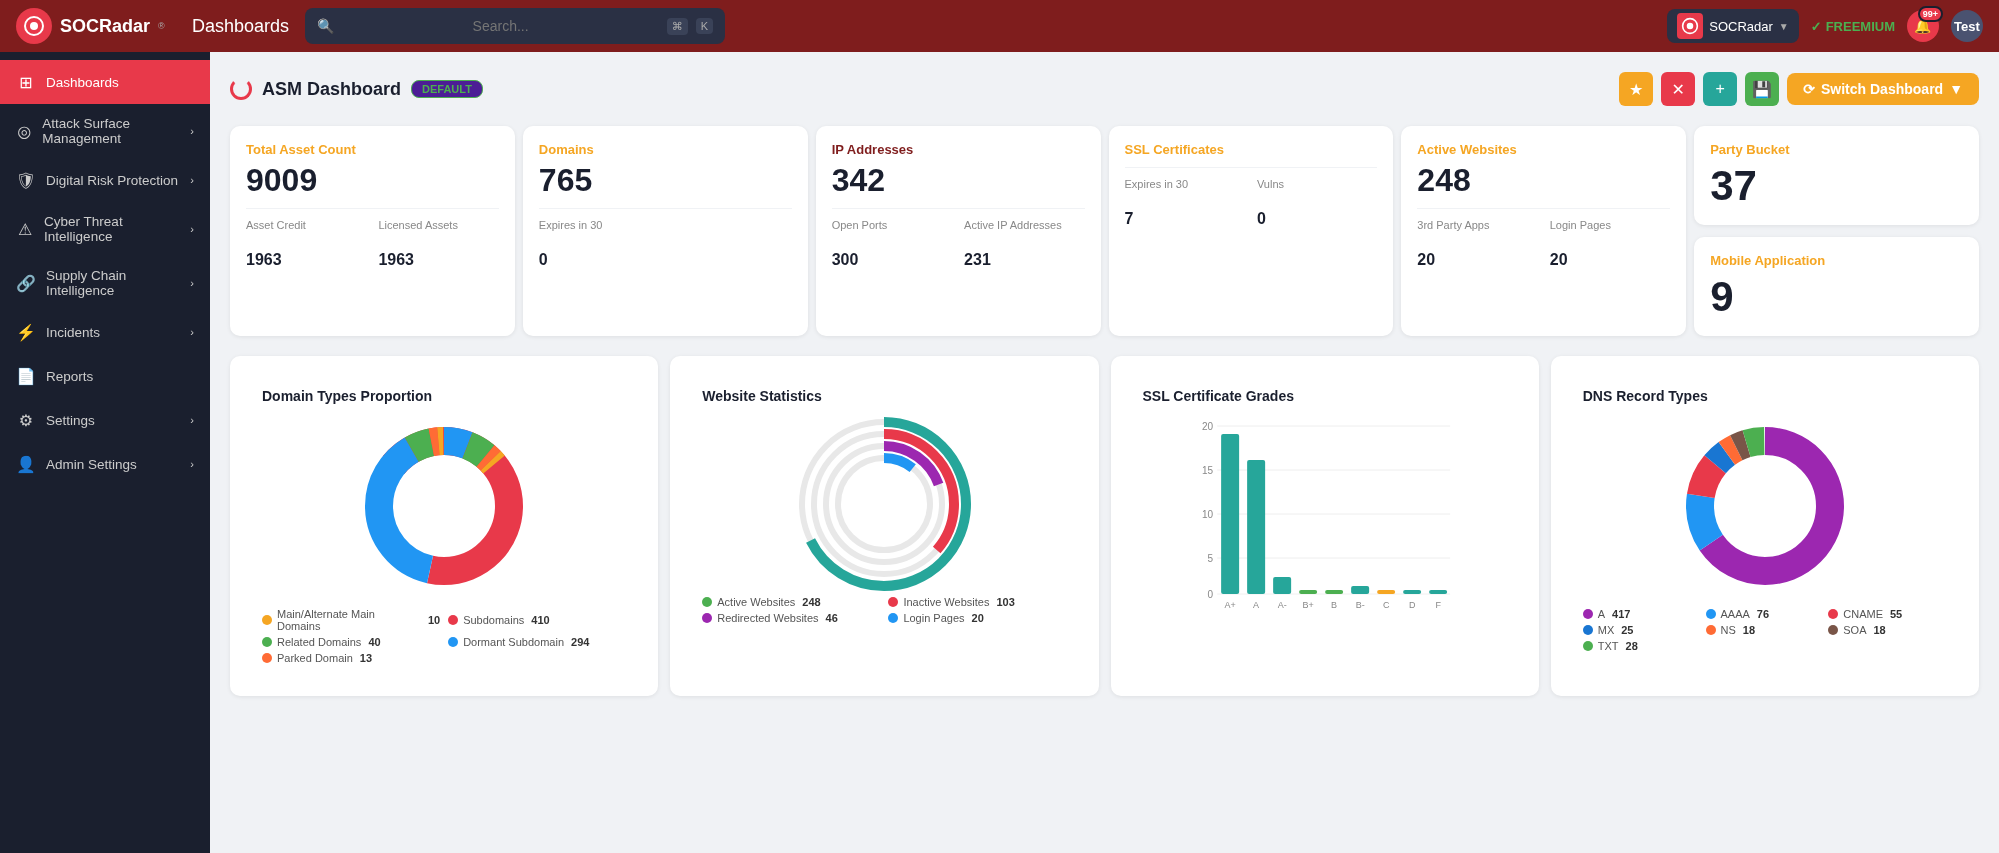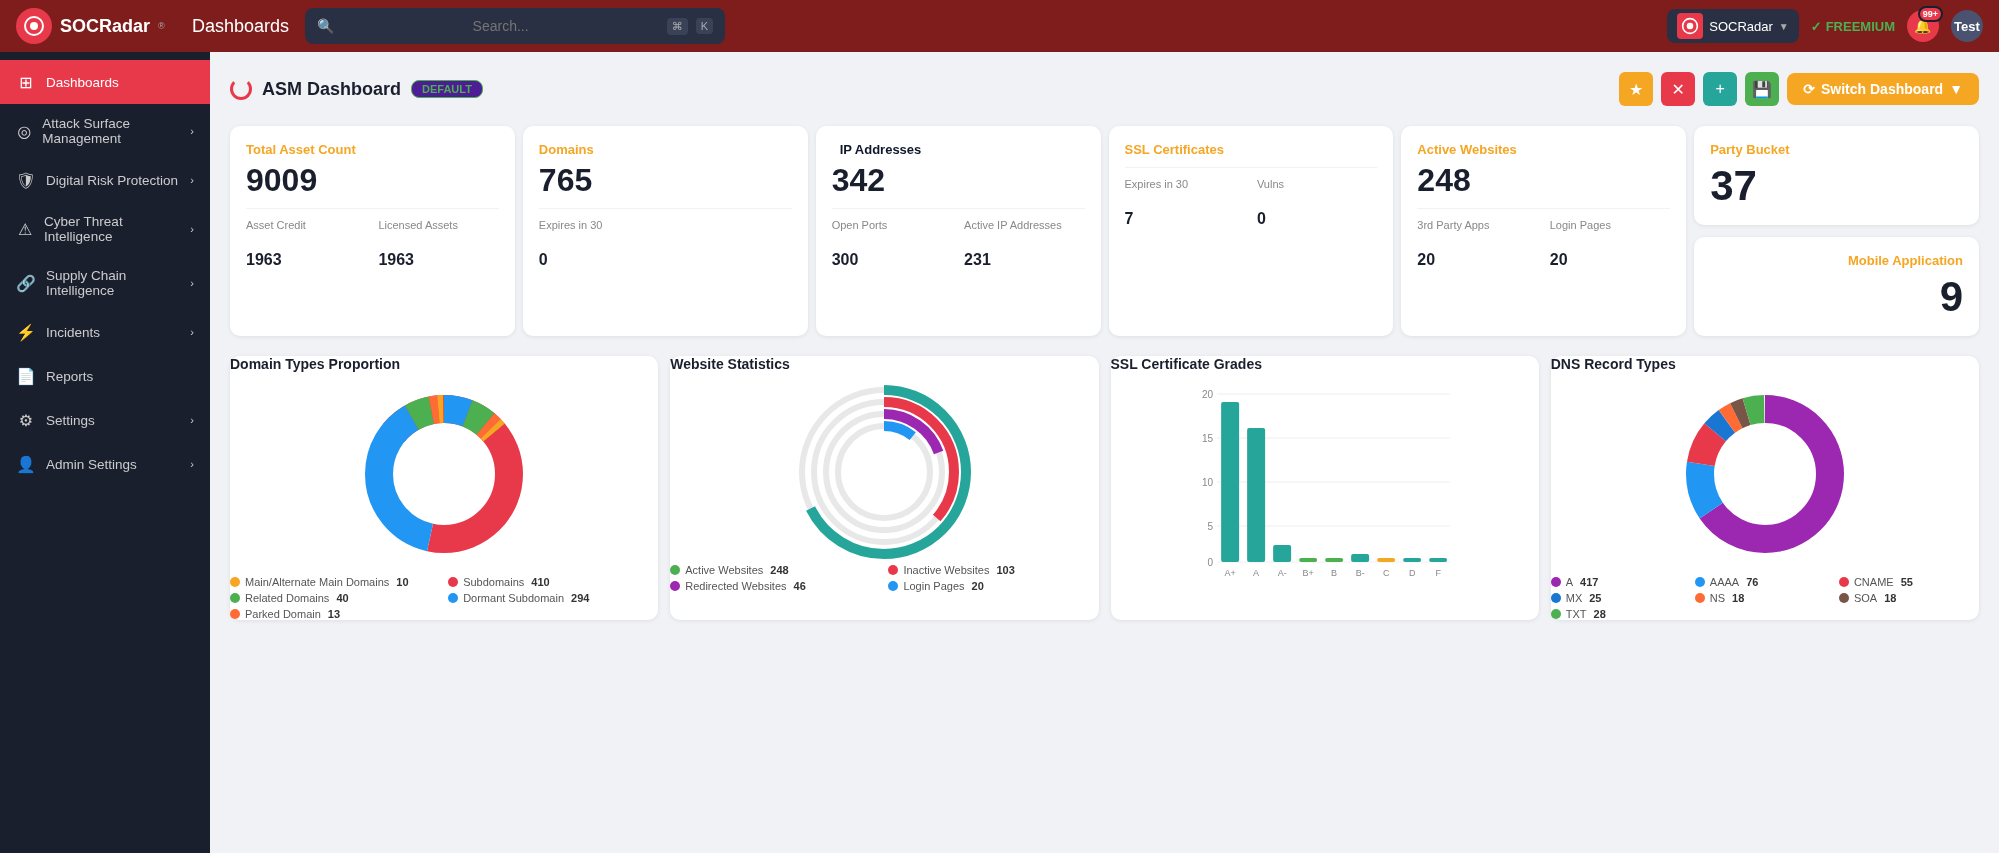--- a/index.html
+++ b/index.html
@@ -266,21 +266,21 @@
 
     
     .charts-row {
       display: grid;
       grid-template-columns: 1fr 1fr 1fr 1fr;
       gap: 12px;
     }
     .chart-card {
       background: white;
       border-radius: 10px;
-      padding: 0;
+      padding: 32px;
       box-shadow: 0 1px 4px rgba(0,0,0,0.08);
     }
     .chart-title {
       font-size: 14px;
       font-weight: 600;
       color: #1a1f2e;
       margin-bottom: 12px;
     }
 
     
@@ -465,21 +465,21 @@
         <div class="stat-value">765</div>
         <div class="stat-sub-row">
           <div class="stat-sub">
             <div class="stat-sub-label">Expires in 30</div>
             <div class="stat-sub-value">0</div>
           </div>
         </div>
       </div>
 
       <div class="stat-card">
-        <div class="stat-title" style="color:#0f172a;margin-left:8px;">IP Addresses</div>
+        <div class="stat-title" style="color:#7f1d1d;">IP Addresses</div>
         <div class="stat-value">342</div>
         <div class="stat-sub-row">
           <div class="stat-sub">
             <div class="stat-sub-label">Open Ports</div>
             <div class="stat-sub-value">300</div>
           </div>
           <div class="stat-sub">
             <div class="stat-sub-label">Active IP Addresses</div>
             <div class="stat-sub-value">231</div>
           </div>
@@ -513,21 +513,21 @@
             <div class="stat-sub-value">20</div>
           </div>
         </div>
       </div>
 
       <div style="display:flex;flex-direction:column;gap:12px;">
         <div class="stat-card" style="flex:1;">
           <div class="stat-title" style="color:#f5a623;">Party Bucket</div>
           <div class="stat-value" style="font-size:42px;">37</div>
         </div>
-        <div class="stat-card" style="flex:1;text-align:right;">
+        <div class="stat-card" style="flex:1;">
           <div class="stat-title" style="color:#f5a623;">Mobile Application</div>
           <div class="stat-value" style="font-size:42px;">9</div>
         </div>
       </div>
     </div>
 
     <div class="charts-row">
 
       <div class="chart-card">
         <div class="chart-title">Domain Types Proportion</div>

